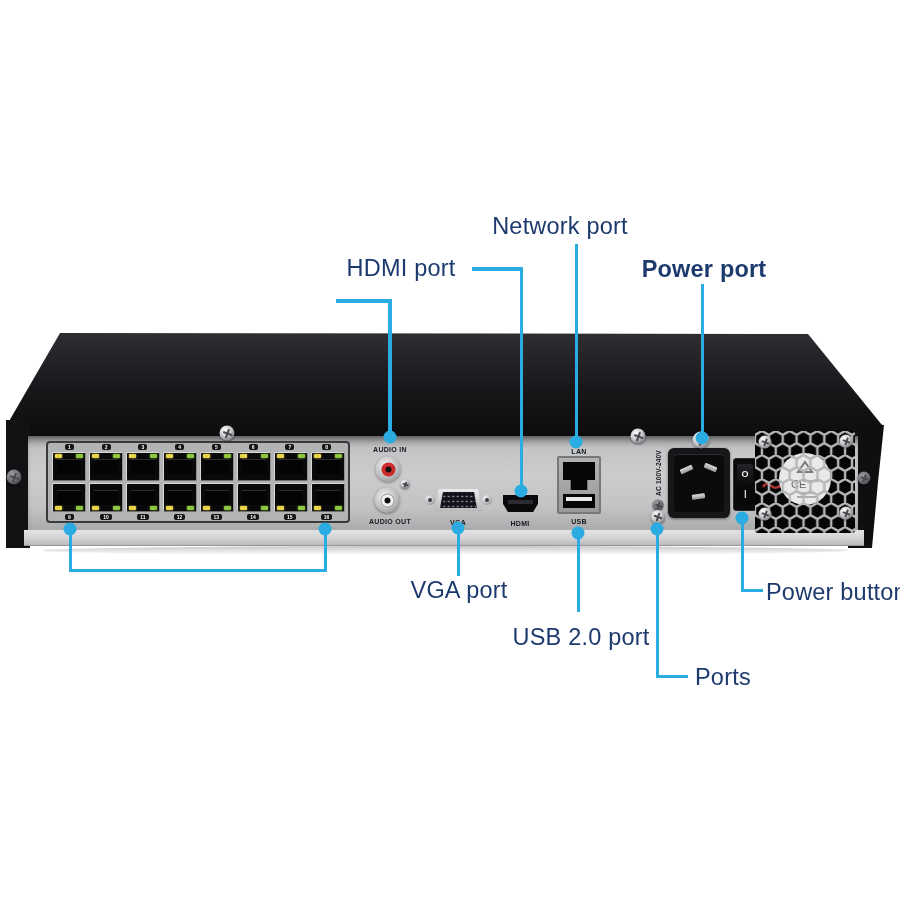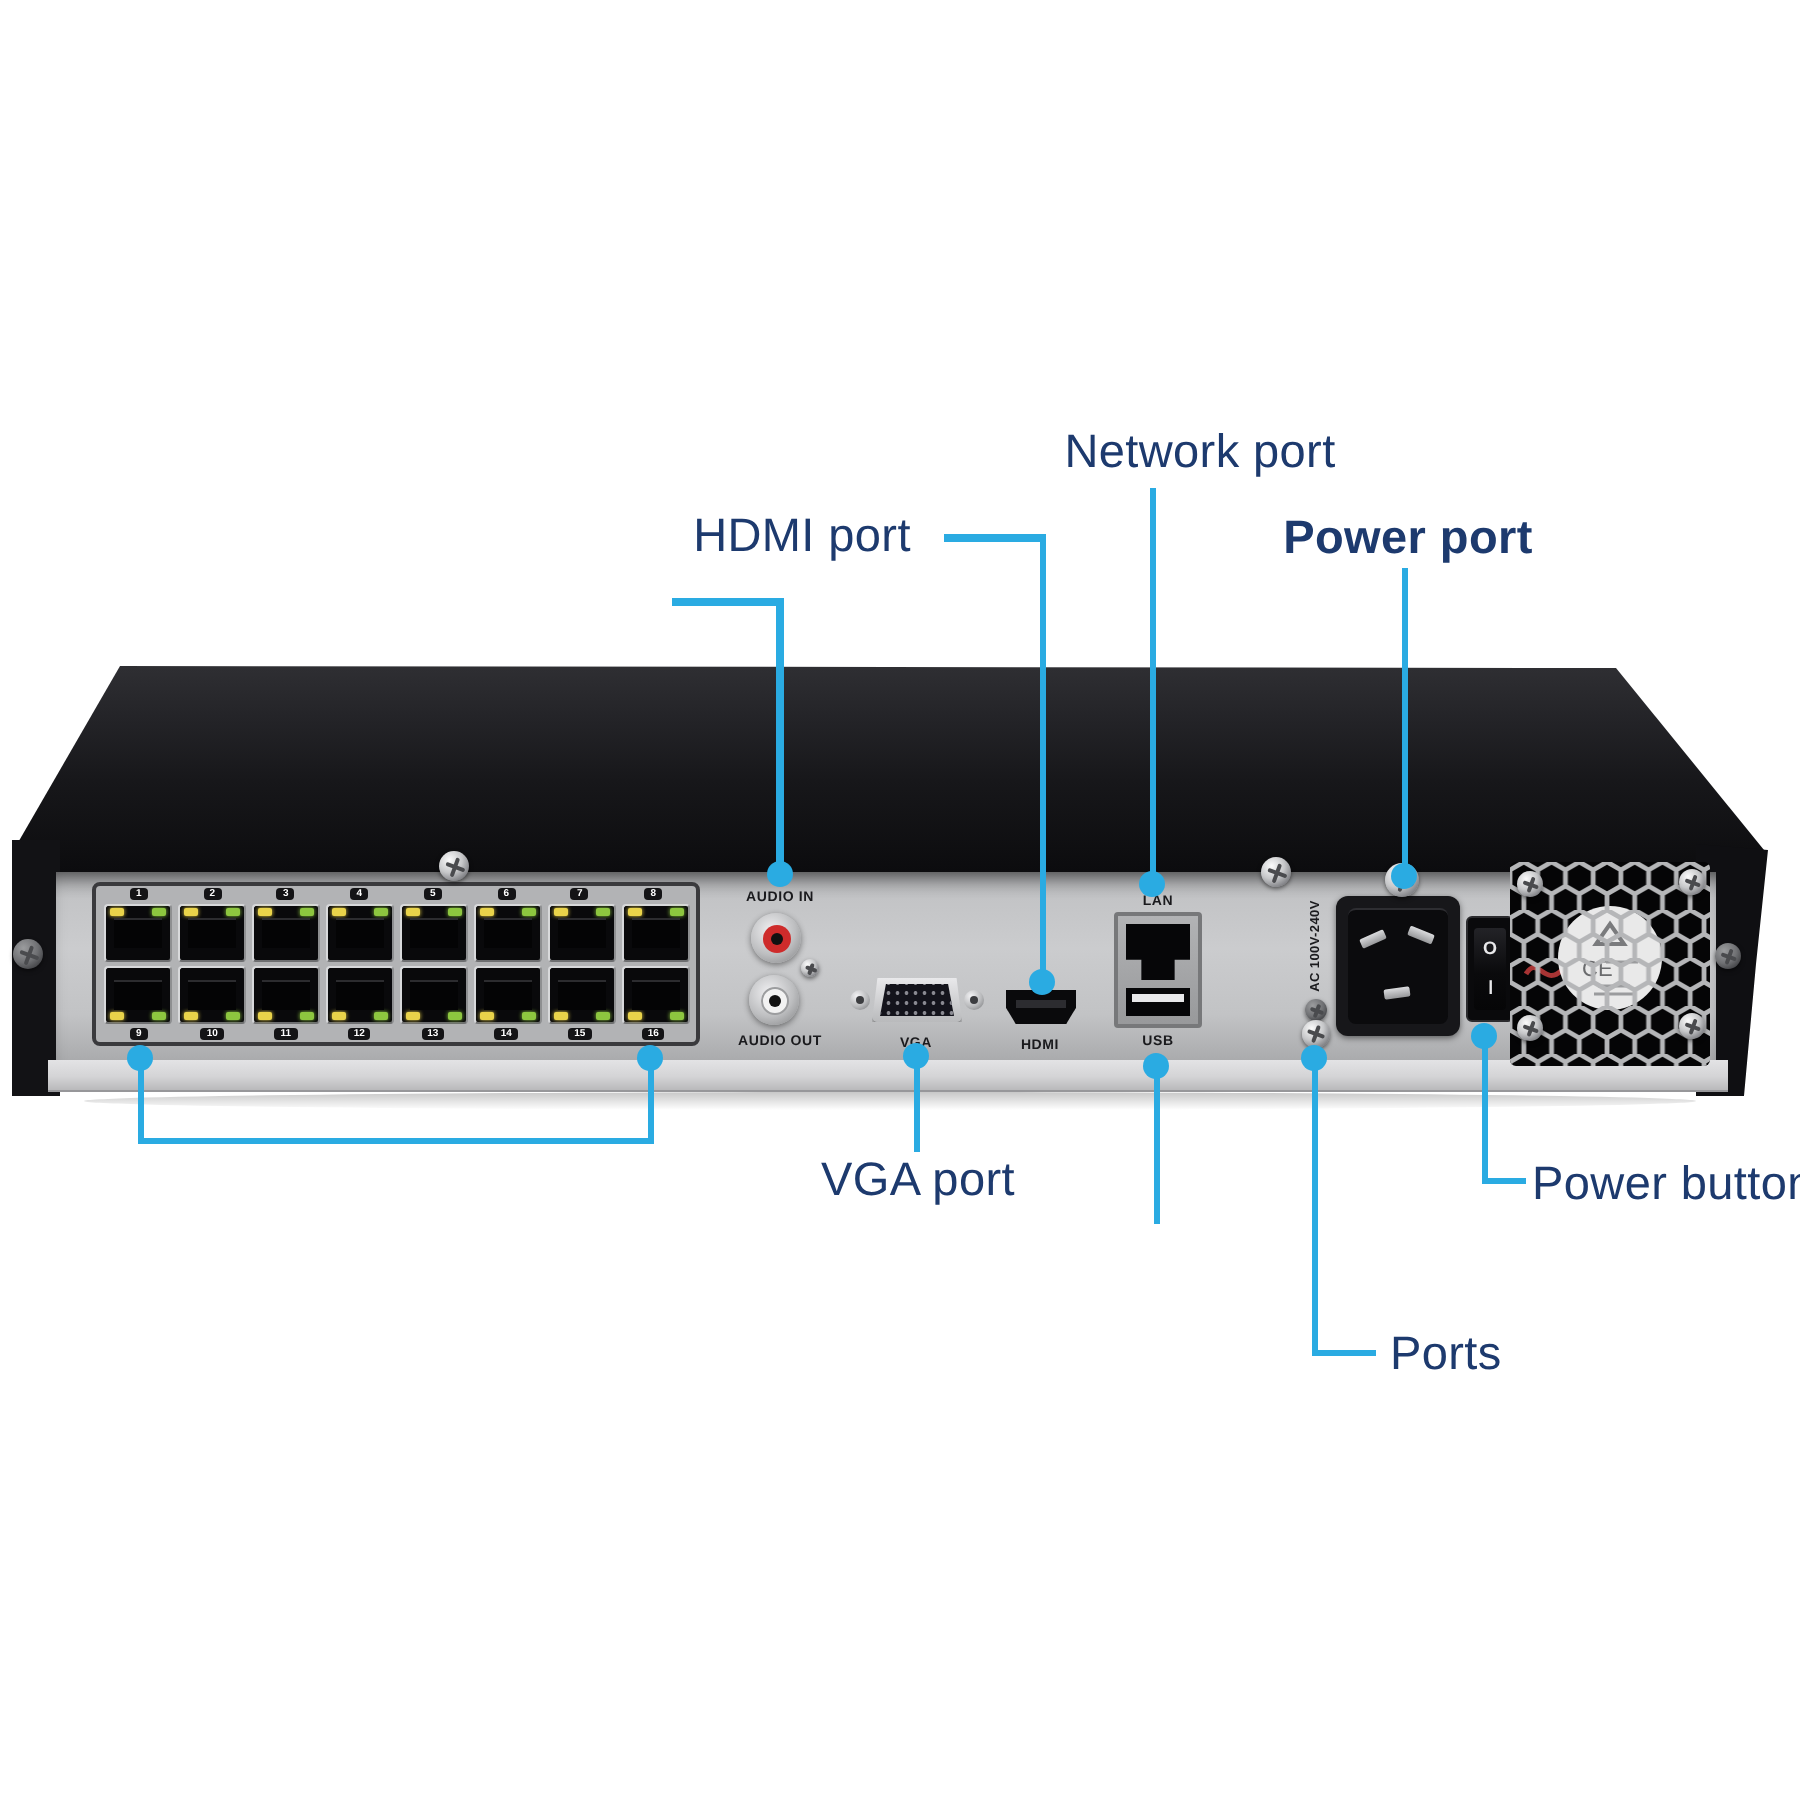--- a/index.html
+++ b/index.html
@@ -351,19 +351,20 @@
   <div class="dot" style="left:576px;top:442px;"></div>
   <div class="dot" style="left:702px;top:438px;"></div>
   <div class="dot" style="left:70px;top:529px;"></div>
   <div class="dot" style="left:325px;top:529px;"></div>
   <div class="dot" style="left:458px;top:528px;"></div>
   <div class="dot" style="left:578px;top:533px;"></div>
   <div class="dot" style="left:657px;top:529px;"></div>
   <div class="dot" style="left:742px;top:518px;"></div>
 
   <div class="lbl" style="left:401px;top:268px;">HDMI port</div>
-  <div class="lbl" style="left:600px;top:226px;">Network port</div>
+  <div class="lbl" style="left:560px;top:226px;">Network port</div>
   <div class="lbl" style="left:704px;top:269px;font-weight:bold;">Power port</div>
   <div class="lbl" style="left:459px;top:590px;">VGA port</div>
+  <div class="lbl" style="left:581px;top:637px;">USB 2.0 port</div>
   <div class="lbl left-anchor" style="left:695px;top:677px;">Ports</div>
   <div class="lbl left-anchor" style="left:766px;top:592px;">Power button</div>
 
 </div>
 
 </body></html>

